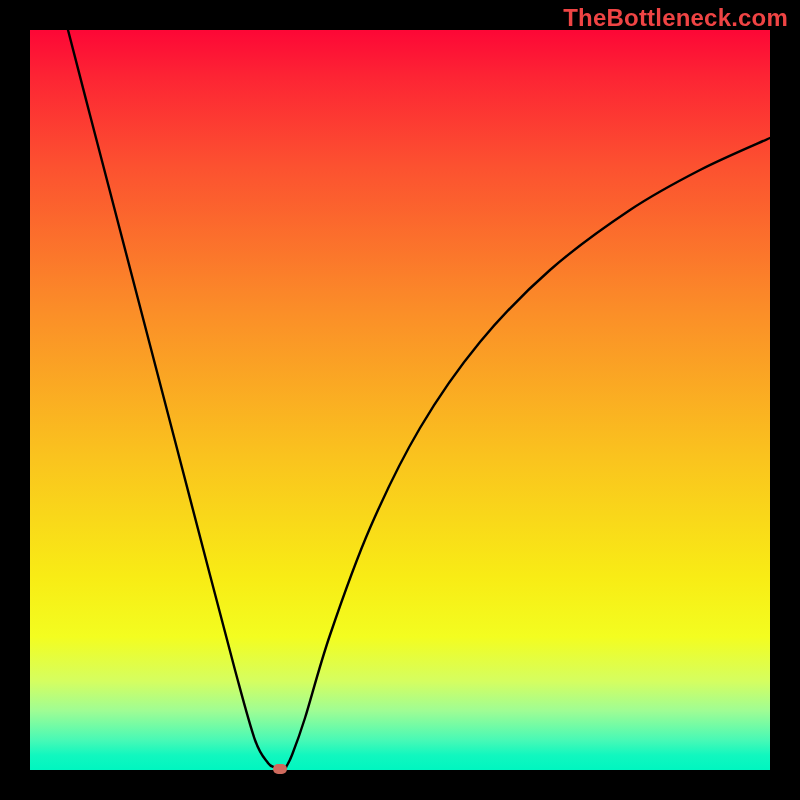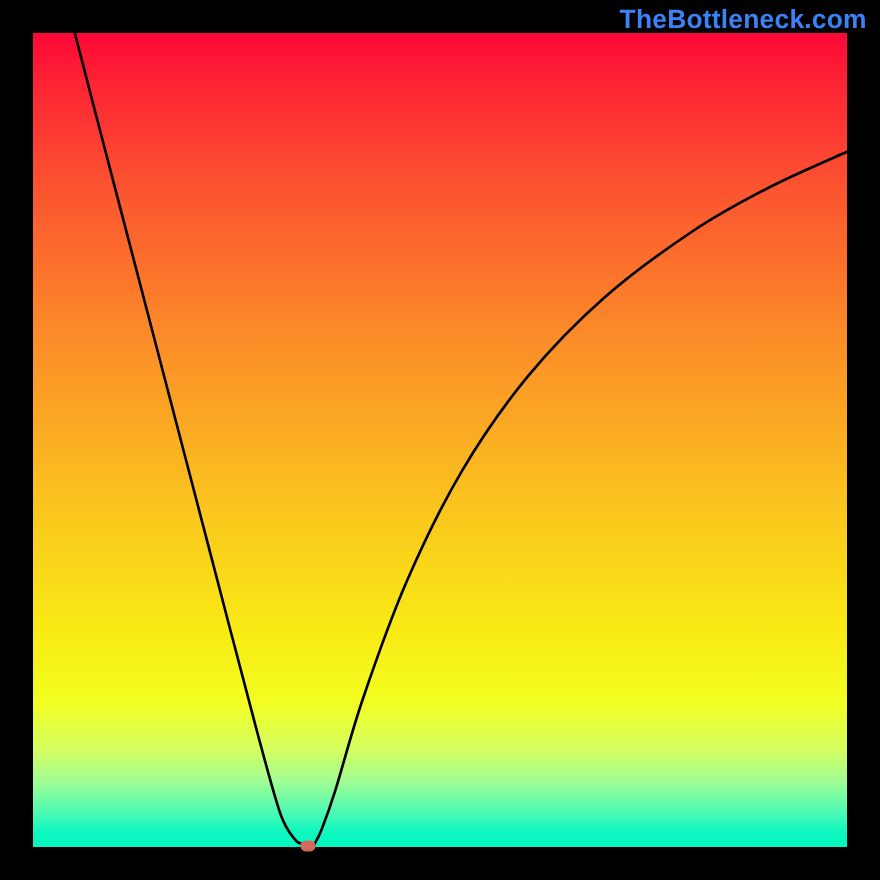--- a/index.html
+++ b/index.html
@@ -14,21 +14,21 @@
   .frame {
     position: relative;
     width: 800px;
     height: 800px;
     background: #000;
   }
   .attribution {
     position: absolute;
     top: 4px;
     right: 12px;
-    color: #3b82f6;
+    color: #ef4444;
     font-size: 24px;
     font-weight: 600;
     letter-spacing: 0.2px;
     user-select: none;
   }
   .plot {
     position: absolute;
     left: 30px;
     top: 30px;
     width: 740px;

